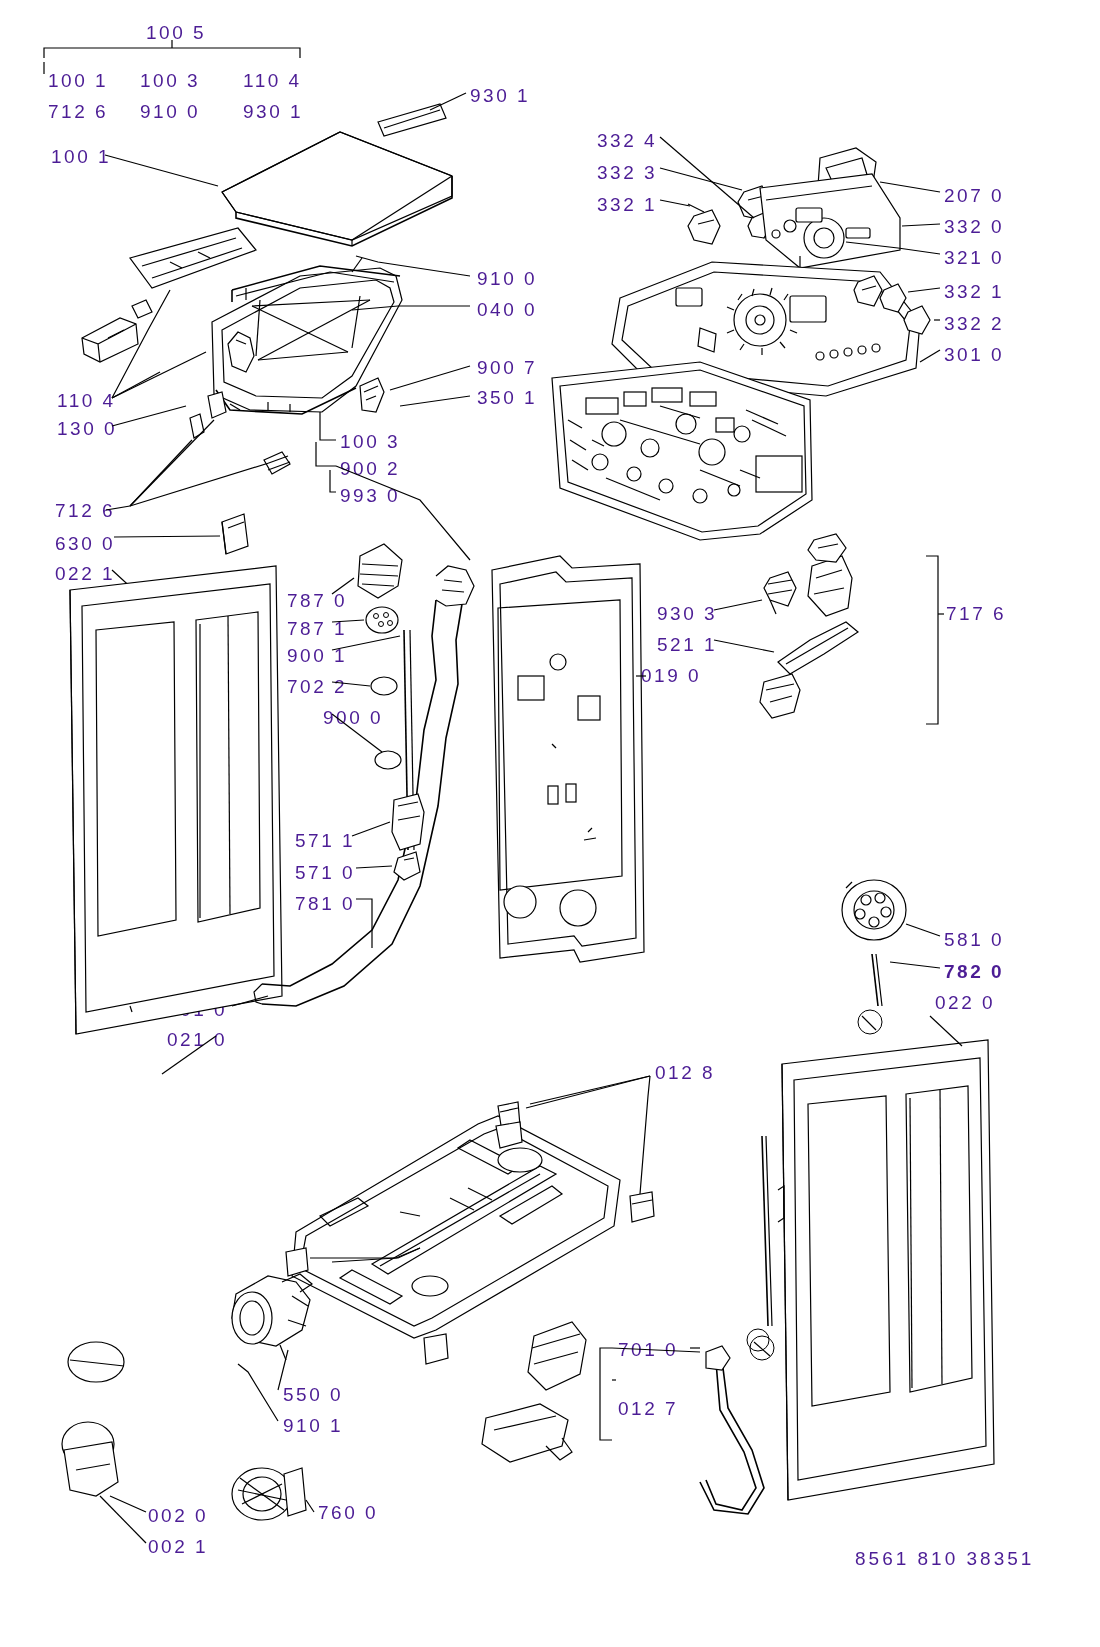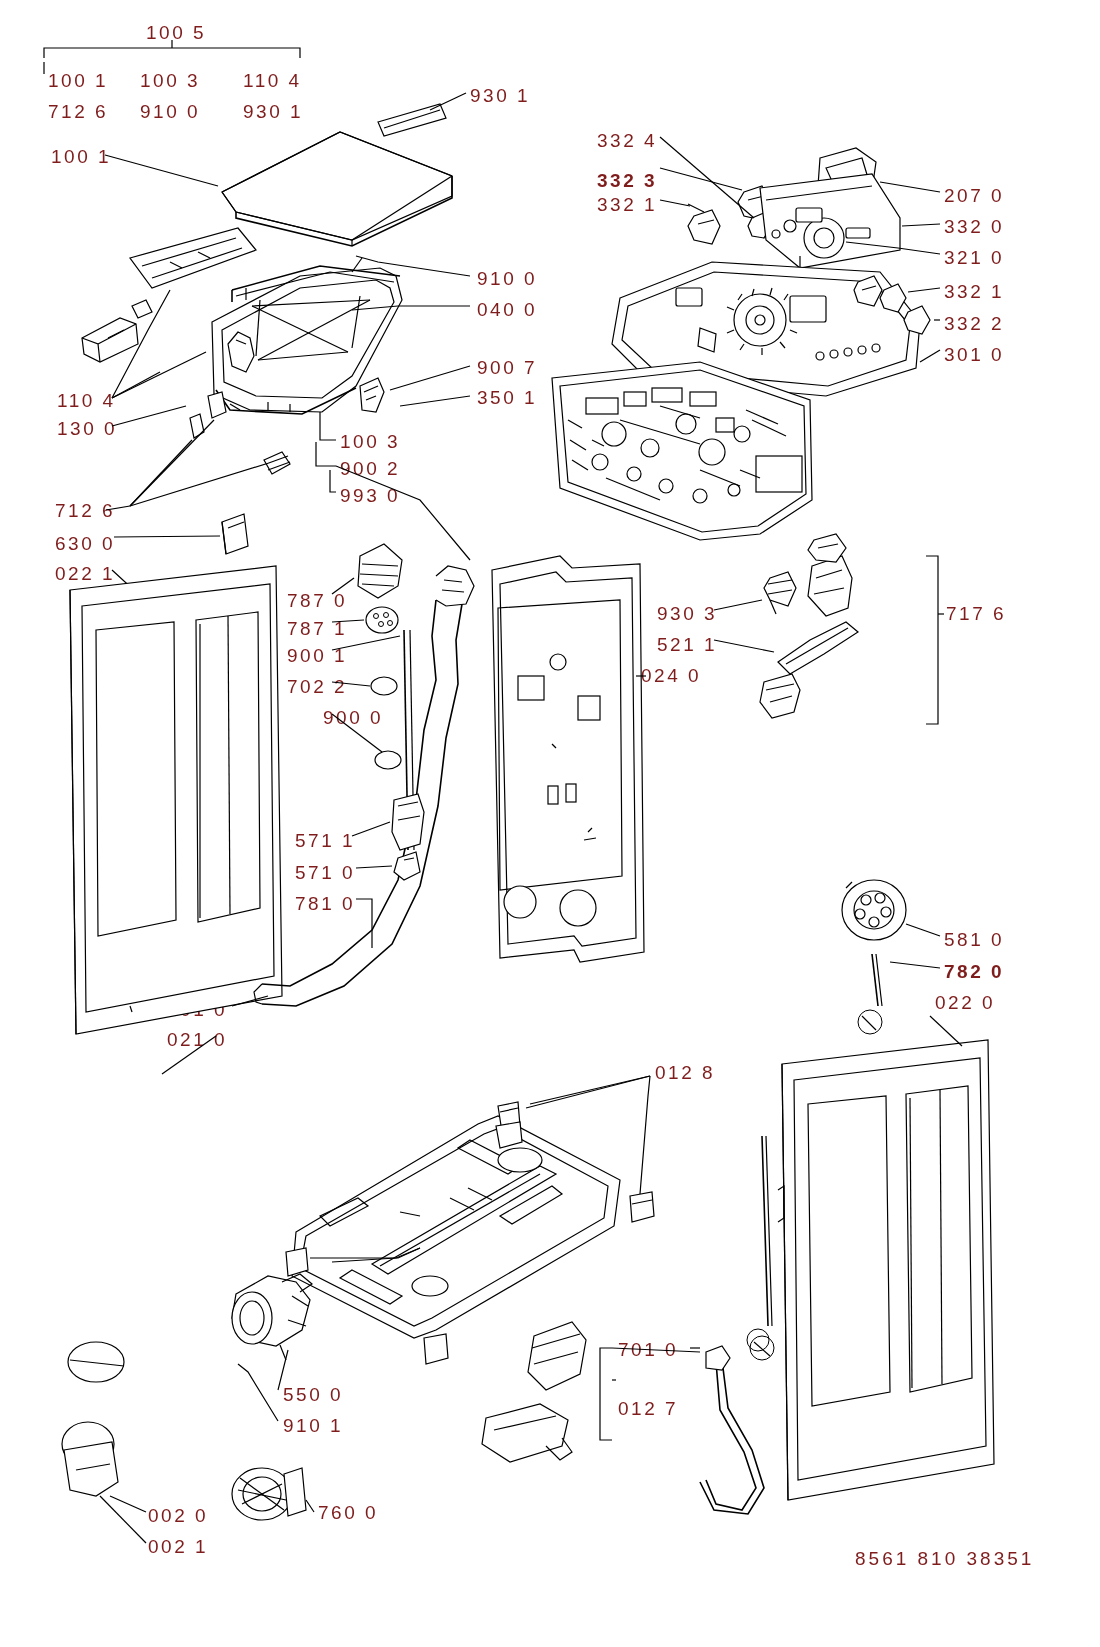--- a/index.html
+++ b/index.html
@@ -1,18 +1,18 @@
 <!DOCTYPE html>
 <html><head>
 <meta charset="utf-8">
 <style>
   html,body{margin:0;padding:0;background:#fff;}
   body{width:1100px;height:1647px;position:relative;font-family:"Liberation Sans",sans-serif;color:#000;overflow:hidden;}
   #sheet{position:absolute;inset:0;}
-  .lbl{position:absolute;font-size:19px;letter-spacing:2.5px;white-space:nowrap;font-family:"Liberation Sans",sans-serif;color:#7f1d1d;}
+  .lbl{position:absolute;font-size:19px;letter-spacing:2.5px;white-space:nowrap;font-family:"Liberation Sans",sans-serif;color:#4c1d95;}
   svg{position:absolute;left:0;top:0;width:1100px;height:1647px;pointer-events:none;}
   .ln{stroke:#000;stroke-width:1.2;fill:none;}
   .ln2{stroke:#000;stroke-width:1.6;fill:none;}
   .thin{stroke:#000;stroke-width:1;fill:none;}
   .fillw{fill:#fff;stroke:#000;stroke-width:1.2;}
   .nofill{fill:none;stroke:#000;stroke-width:1.2;}
 </style>
 </head>
 <body>
 
@@ -36,21 +36,21 @@
 <div class="lbl" style="left:470px;top:85px;">930 1</div>
 <div class="lbl" style="left:477px;top:268px;">910 0</div>
 <div class="lbl" style="left:477px;top:299px;">040 0</div>
 <div class="lbl" style="left:477px;top:357px;">900 7</div>
 <div class="lbl" style="left:477px;top:387px;">350 1</div>
 <div class="lbl" style="left:340px;top:431px;">100 3</div>
 <div class="lbl" style="left:340px;top:458px;">900 2</div>
 <div class="lbl" style="left:340px;top:485px;">993 0</div>
 
 <div class="lbl" style="left:597px;top:130px;">332 4</div>
-<div class="lbl" style="left:597px;top:170px;font-weight:bold;">332 3</div>
+<div class="lbl" style="left:597px;top:162px;">332 3</div>
 <div class="lbl" style="left:597px;top:194px;">332 1</div>
 <div class="lbl" style="left:944px;top:185px;">207 0</div>
 <div class="lbl" style="left:944px;top:216px;">332 0</div>
 <div class="lbl" style="left:944px;top:247px;">321 0</div>
 <div class="lbl" style="left:944px;top:281px;">332 1</div>
 <div class="lbl" style="left:944px;top:313px;">332 2</div>
 <div class="lbl" style="left:944px;top:344px;text-align:right;">301 0</div>
 
 <div class="lbl" style="left:287px;top:590px;">787 0</div>
 <div class="lbl" style="left:287px;top:618px;">787 1</div>
@@ -58,21 +58,21 @@
 <div class="lbl" style="left:287px;top:676px;">702 2</div>
 <div class="lbl" style="left:287px;top:707px;margin-left:36px;">900 0</div>
 <div class="lbl" style="left:295px;top:830px;">571 1</div>
 <div class="lbl" style="left:295px;top:862px;">571 0</div>
 <div class="lbl" style="left:295px;top:893px;">781 0</div>
 <div class="lbl" style="left:167px;top:999px;">901 0</div>
 <div class="lbl" style="left:167px;top:1029px;">021 0</div>
 
 <div class="lbl" style="left:657px;top:603px;">930 3</div>
 <div class="lbl" style="left:657px;top:634px;">521 1</div>
-<div class="lbl" style="left:641px;top:665px;">024 0</div>
+<div class="lbl" style="left:641px;top:665px;">019 0</div>
 <div class="lbl" style="left:946px;top:603px;">717 6</div>
 <div class="lbl" style="left:944px;top:929px;">581 0</div>
 <div class="lbl" style="left:944px;top:961px;font-weight:bold;">782 0</div>
 <div class="lbl" style="left:935px;top:992px;">022 0</div>
 
 <div class="lbl" style="left:655px;top:1062px;">012 8</div>
 <div class="lbl" style="left:424px;top:1208px;">004 0</div>
 <div class="lbl" style="left:424px;top:1238px;">011 0</div>
 <div class="lbl" style="left:283px;top:1384px;">550 0</div>
 <div class="lbl" style="left:283px;top:1415px;">910 1</div>

